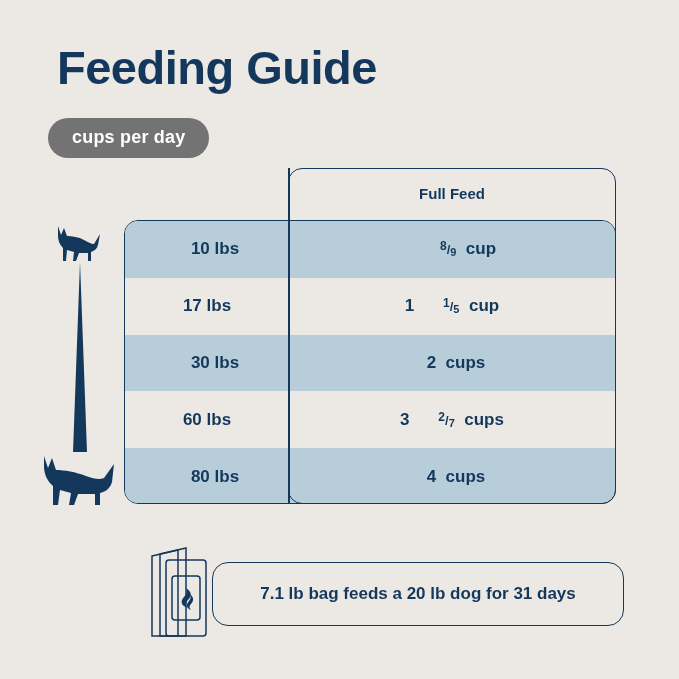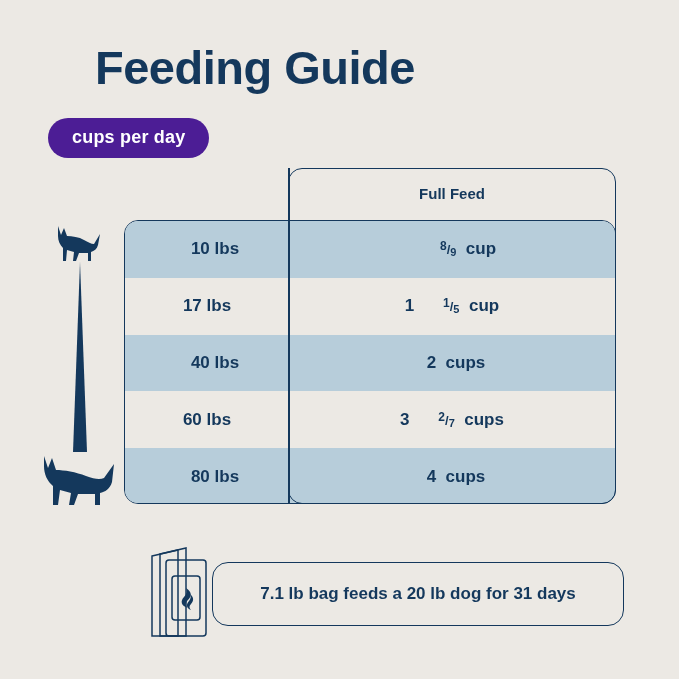--- a/index.html
+++ b/index.html
@@ -24,28 +24,27 @@
   
   .title {
     position: absolute;
     left: 57px;
     top: 42px;
     font-size: 47px;
     font-weight: bold;
     letter-spacing: -0.5px;
     color: #14385c;
     line-height: 1.1;
-    margin-left: 38px;
   }
 
   .pill {
     position: absolute;
     left: 48px;
     top: 118px;
-    background: #4c1d95;
+    background: #737373;
     color: #ffffff;
     border-radius: 20px;
     padding: 9px 24px 10px 24px;
     font-size: 18px;
     font-weight: bold;
     letter-spacing: 0.2px;
   }
 
   
   .table-wrap {
@@ -242,21 +241,21 @@
       <div class="row plain">
         <div class="cell-weight">17 lbs</div>
         <div class="cell-amount">
           <span>1</span>
           <span class="frac"><span class="num">1</span><span class="sl">/</span><span class="den">5</span></span>
           &nbsp;<span>cup</span>
         </div>
       </div>
 
       <div class="row alt">
-        <div class="cell-weight">40 lbs</div>
+        <div class="cell-weight">30 lbs</div>
         <div class="cell-amount">
           <span>2</span>
           &nbsp;<span>cups</span>
         </div>
       </div>
 
       <div class="row plain">
         <div class="cell-weight">60 lbs</div>
         <div class="cell-amount">
           <span>3</span>

